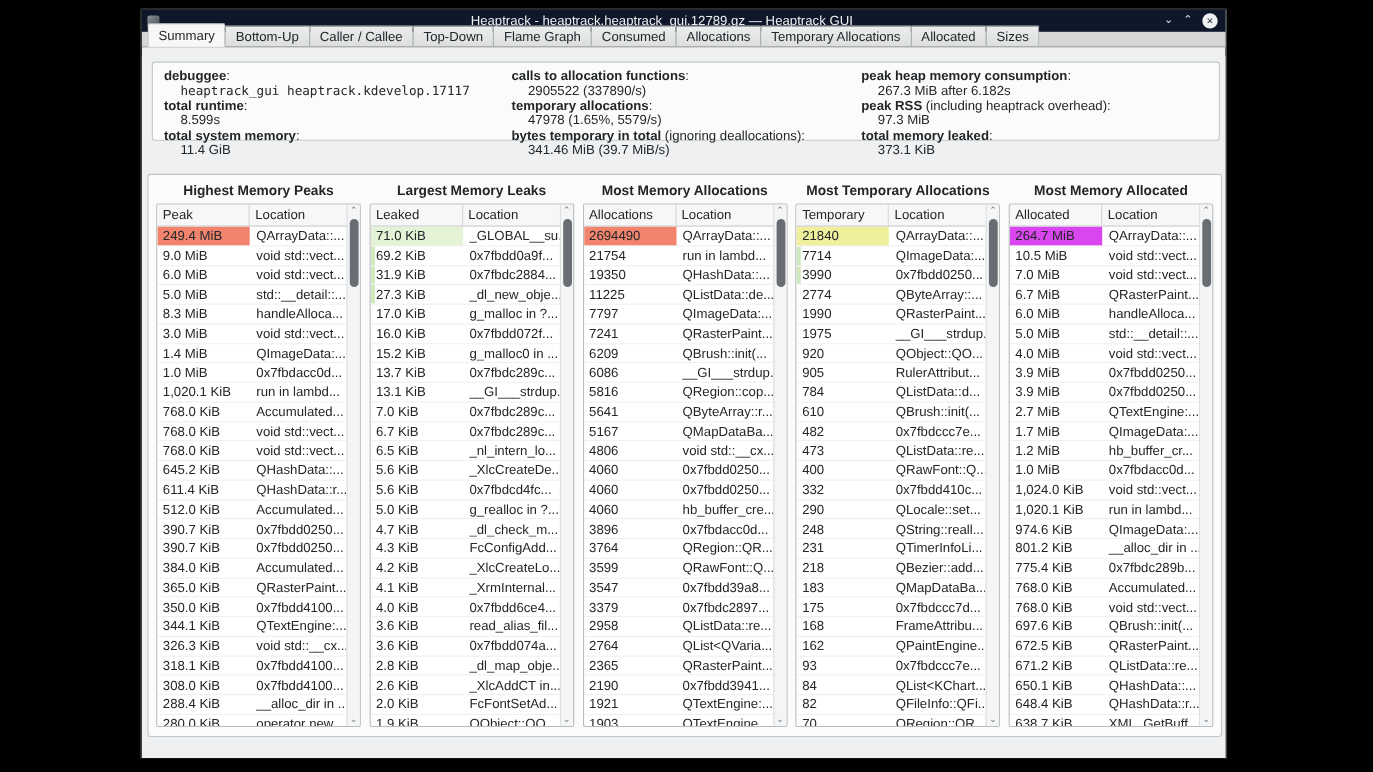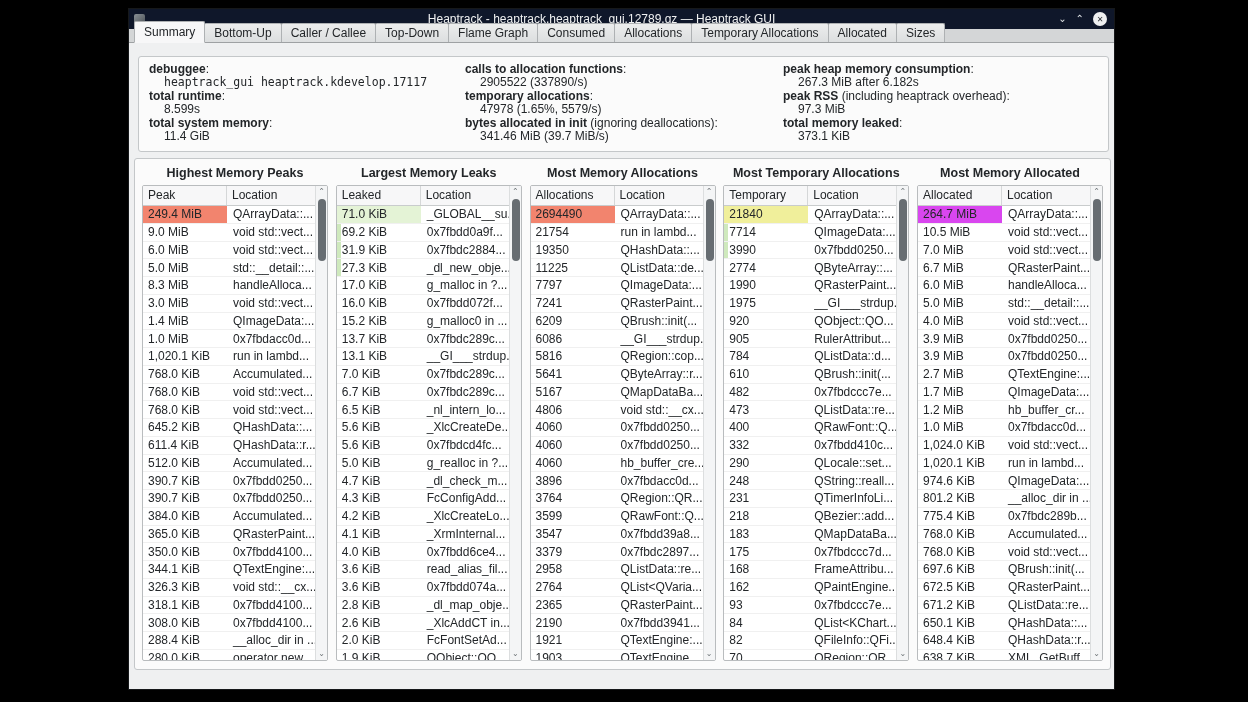--- a/index.html
+++ b/index.html
@@ -23,21 +23,21 @@
     display: flex; align-items: flex-end; padding-left: 5px; }
   .tab { height: 19px; line-height: 18px; padding: 0 9px; font-size: 12px;
     background: linear-gradient(#eceded,#dcdedf); border: 1px solid #aeb1b3;
     border-bottom: none; margin-right: -1px; border-radius: 2px 2px 0 0;
     color: #232629; white-space: nowrap; position: relative; }
   .tab.selected { background: #f7f7f8; height: 22px; line-height: 21px; z-index: 2;
     border-bottom: 1px solid #f7f7f8; margin-bottom: -1px; }
   
   .content { position: absolute; left: 0; right: 0; top: 42px; bottom: 0; background: #eff0f1; }
   .frame { position: absolute; background: #fbfbfb; border: 1px solid #c4c7c9; border-radius: 3px; }
-  .summary-frame { left: 9px; top: 5px; width: 971px; height: 96px; padding-top: 6px; }
+  .summary-frame { left: 9px; top: 5px; width: 971px; height: 72px; padding-top: 6px; }
   .sum-col { position: absolute; top: 6px; font-size: 12px; color: #232629; line-height: 13.4px; }
   .sum-col-0 { left: 10px; } .sum-col-1 { left: 326px; } .sum-col-2 { left: 644px; }
   .sum-label b { font-weight: bold; }
   .sum-value { padding-left: 15px; white-space: nowrap; }
   .sum-value.mono { font-family: "DejaVu Sans Mono", "Liberation Mono", monospace; font-size: 11.5px; }
   
   .tables-frame { left: 5px; top: 107px; width: 977px; height: 512px;
     display: flex; justify-content: space-between; padding: 3px 7px 0; }
   .tgroup { width: 186px; }
   .ttitle { text-align: center; font-weight: bold; font-size: 12.5px; height: 23px;
@@ -102,21 +102,21 @@
           <div class="sum-label"><b>total runtime</b>:</div>
           <div class="sum-value">8.599s</div>
           <div class="sum-label"><b>total system memory</b>:</div>
           <div class="sum-value">11.4 GiB</div>
         </div>
         <div class="sum-col sum-col-1">
           <div class="sum-label"><b>calls to allocation functions</b>:</div>
           <div class="sum-value">2905522 (337890/s)</div>
           <div class="sum-label"><b>temporary allocations</b>:</div>
           <div class="sum-value">47978 (1.65%, 5579/s)</div>
-          <div class="sum-label"><b>bytes allocated in init</b> (ignoring deallocations):</div>
+          <div class="sum-label"><b>bytes temporary in total</b> (ignoring deallocations):</div>
           <div class="sum-value">341.46 MiB (39.7 MiB/s)</div>
         </div>
         <div class="sum-col sum-col-2">
           <div class="sum-label"><b>peak heap memory consumption</b>:</div>
           <div class="sum-value">267.3 MiB after 6.182s</div>
           <div class="sum-label"><b>peak RSS</b> (including heaptrack overhead):</div>
           <div class="sum-value">97.3 MiB</div>
           <div class="sum-label"><b>total memory leaked</b>:</div>
           <div class="sum-value">373.1 KiB</div>
         </div>

